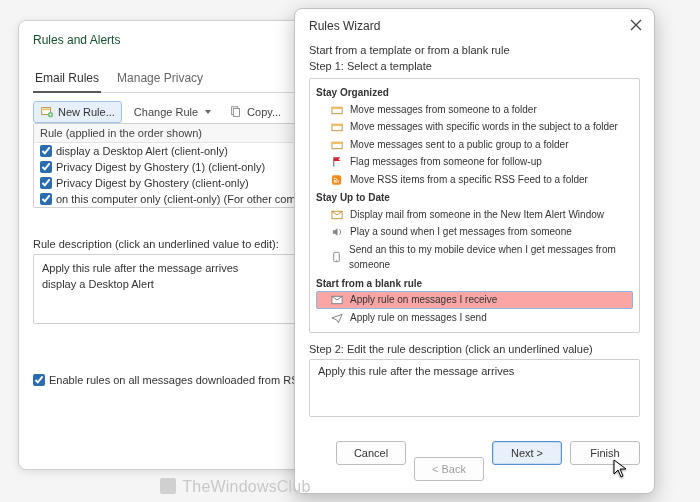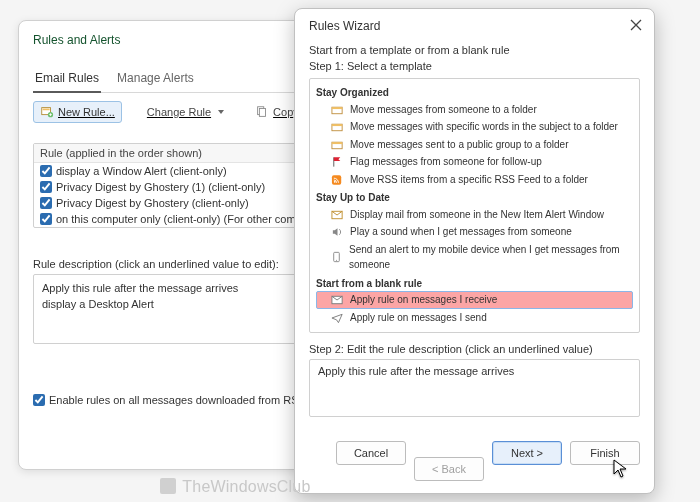--- a/index.html
+++ b/index.html
@@ -10,21 +10,21 @@
     position: absolute; left: 18px; top: 20px; width: 505px; height: 450px;
     background: #ffffff; border: 1px solid #d0d0d0; border-radius: 8px;
     box-shadow: 0 2px 8px rgba(0,0,0,0.1);
     padding: 12px 14px;
   }
   .dlg-back .title { font-size: 12px; color: #14532d; margin-bottom: 20px; }
   .tabs { display: flex; gap: 14px; border-bottom: 1px solid #d8d8d8; margin-bottom: 8px; }
   .tab { font-size: 12px; color: #666; padding: 4px 2px 6px 2px; cursor: pointer; }
   .tab.active { color: #333; border-bottom: 2px solid #5a5a5a; margin-bottom: -1px; }
 
-  .toolbar { display: flex; gap: 19px; align-items: center; margin-bottom: 20px; text-decoration: underline; }
+  .toolbar { display: flex; gap: 6px; align-items: center; margin-bottom: 0; }
   .tbtn { display: inline-flex; align-items: center; gap: 4px; font-size: 11px; color: #444; padding: 3px 6px; border-radius: 3px; }
   .tbtn.primary { border: 1px solid #9cc2e5; background: #e7f0fa; color: #333; }
   .drop::after { content: ""; display: inline-block; width: 0; height: 0; border-left: 3px solid transparent; border-right: 3px solid transparent; border-top: 4px solid #666; margin-left: 3px; vertical-align: middle; }
   .icon-sm svg { width: 14px; height: 14px; display: block; }
 
   .rules-list { border: 1px solid #d0d0d0; border-radius: 2px; background: #fff; }
   .rules-head { font-size: 11px; color: #444; background: #f7f7f7; padding: 3px 6px; border-bottom: 1px solid #e4e4e4; }
   .rule-row { display: flex; align-items: center; gap: 4px; font-size: 11px; color: #333; padding: 2px 6px; }
   .rule-row input { width: 12px; height: 12px; accent-color: #2b6cb0; margin: 0; }
 
@@ -71,21 +71,21 @@
   .close-x svg { width: 12px; height: 12px; }
 </style>
 </head>
 <body>
 
 <div class="dlg-back">
   <div class="title">Rules and Alerts</div>
 
   <div class="tabs">
     <div class="tab active">Email Rules</div>
-    <div class="tab">Manage Alerts</div>
+    <div class="tab">Manage Privacy</div>
   </div>
 
   <div class="toolbar">
     <span class="tbtn primary">
       <span class="icon-sm">
         <svg viewBox="0 0 16 16">
             <rect x="2" y="3" width="10" height="8" fill="#fff" stroke="#b08830" stroke-width="1"></rect>
             <rect x="3" y="4" width="8" height="2" fill="#f2c063"></rect>
             <circle cx="12" cy="11" r="3" fill="#6fbf6f"></circle>
             <path d="M12 9.5v3M10.5 11h3" stroke="#fff" stroke-width="1"></path>
@@ -110,21 +110,21 @@
           </svg>
       </span>
       <span>Delete</span>
     </span>
   </div>
 
   <div class="rules-list">
     <div class="rules-head">Rule (applied in the order shown)</div>
     <div class="rule-row">
         <input type="checkbox" checked="" style="">
-        <span>display a Window Alert  (client-only)</span>
+        <span>display a Desktop Alert  (client-only)</span>
       </div>
     <div class="rule-row">
         <input type="checkbox" checked="" style="">
         <span>Privacy Digest by Ghostery (1)  (client-only)</span>
       </div>
     <div class="rule-row">
         <input type="checkbox" checked="" style="">
         <span>Privacy Digest by Ghostery  (client-only)</span>
       </div>
     <div class="rule-row">
@@ -227,21 +227,21 @@
           </span>
         <span>Play a sound when I get messages from someone</span>
       </div>
       <div class="item">
         <span class="ico">
             <svg viewBox="0 0 14 12">
               <rect x="4" y="1" width="6" height="10" rx="1" fill="#fff" stroke="#888"></rect>
               <circle cx="7" cy="9.5" r="0.6" fill="#888"></circle>
             </svg>
           </span>
-        <span>Send an alert to my mobile device when I get messages from someone</span>
+        <span>Send an this to my mobile device when I get messages from someone</span>
       </div>
 
       <div class="group">Start from a blank rule</div>
       <div class="item sel">
         <span class="ico">
             <svg viewBox="0 0 14 12">
               <rect x="1" y="2" width="11" height="8" fill="#fff" stroke="#7a7a7a"></rect>
               <path d="M1 2l5.5 4L12 2" stroke="#7a7a7a" fill="none"></path>
             </svg>
           </span>

